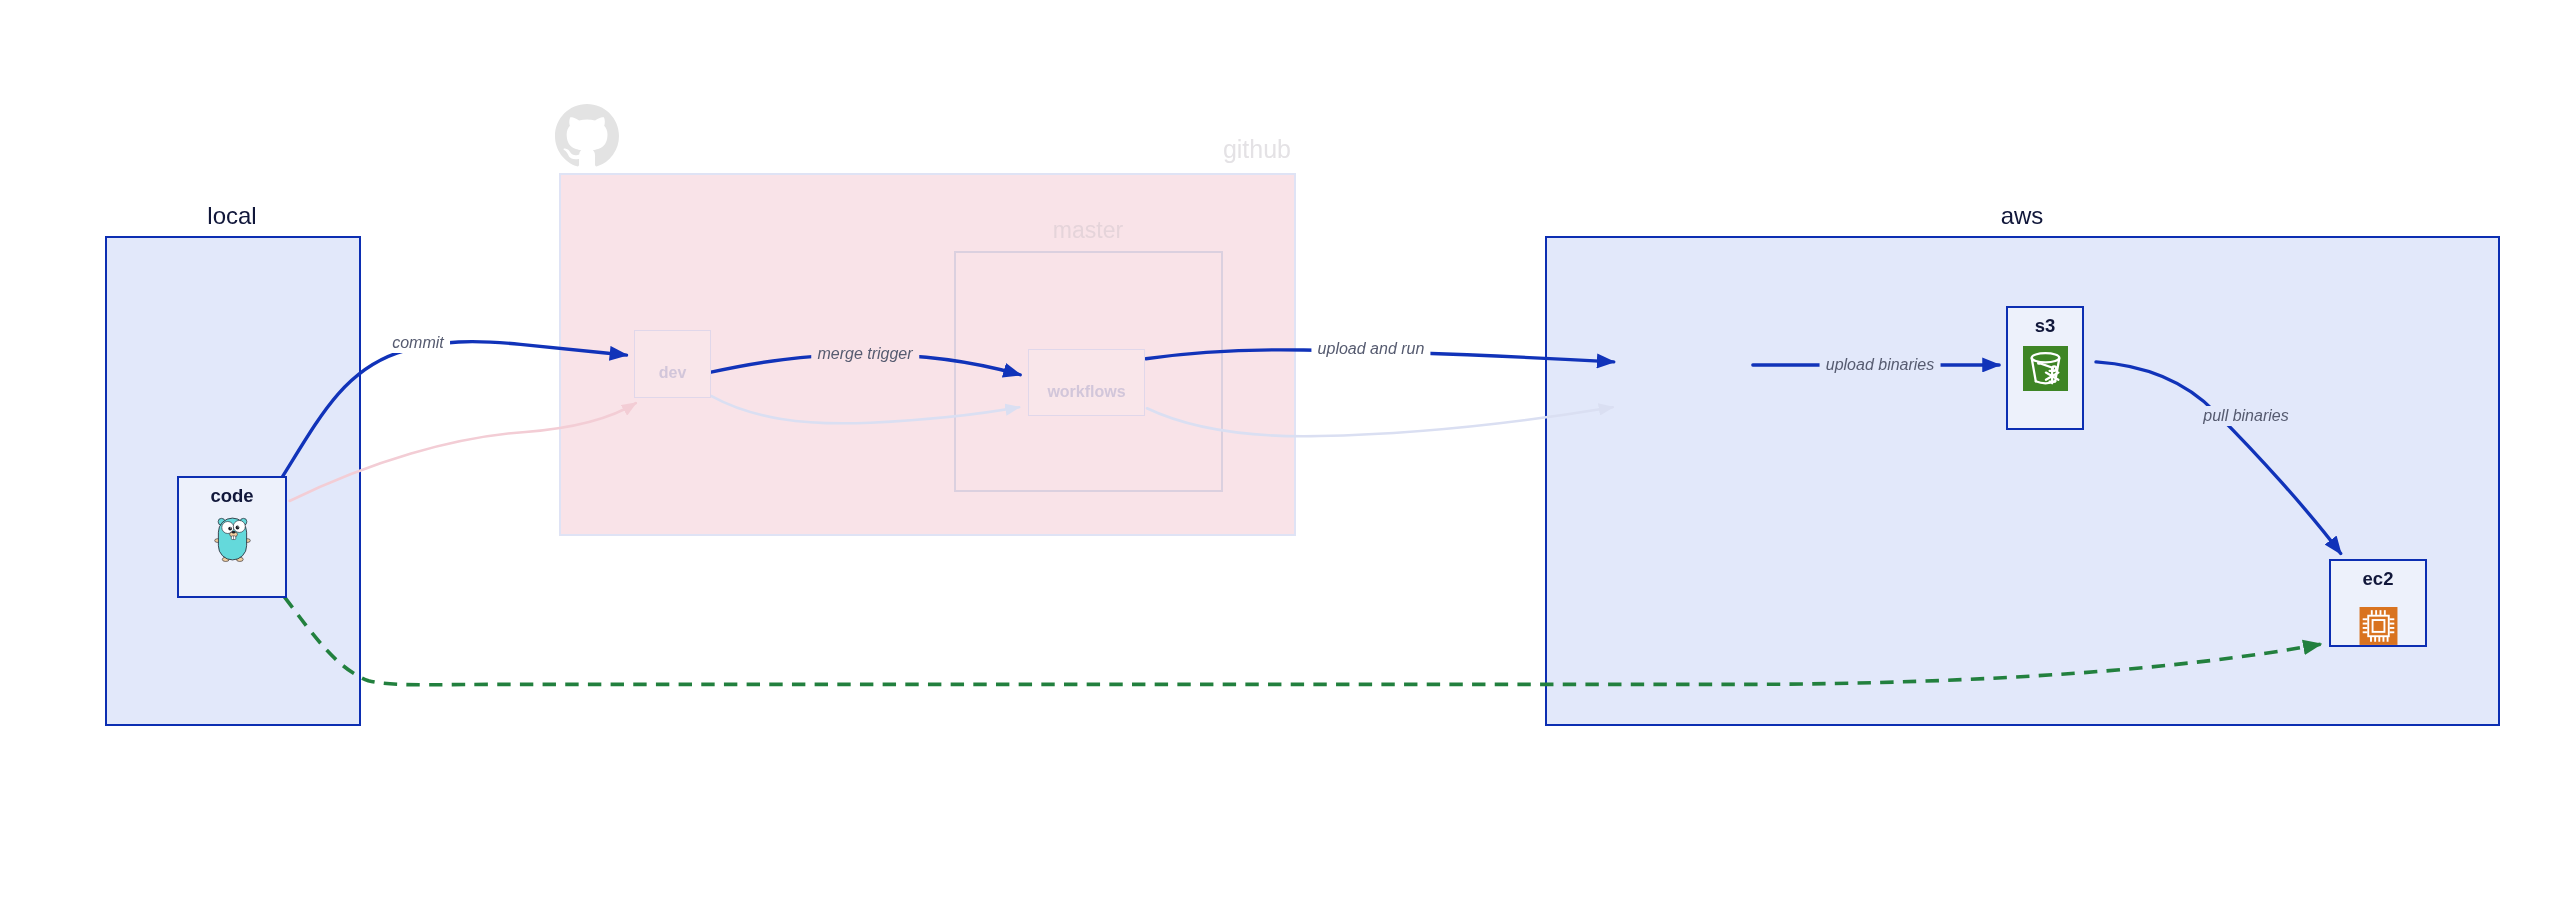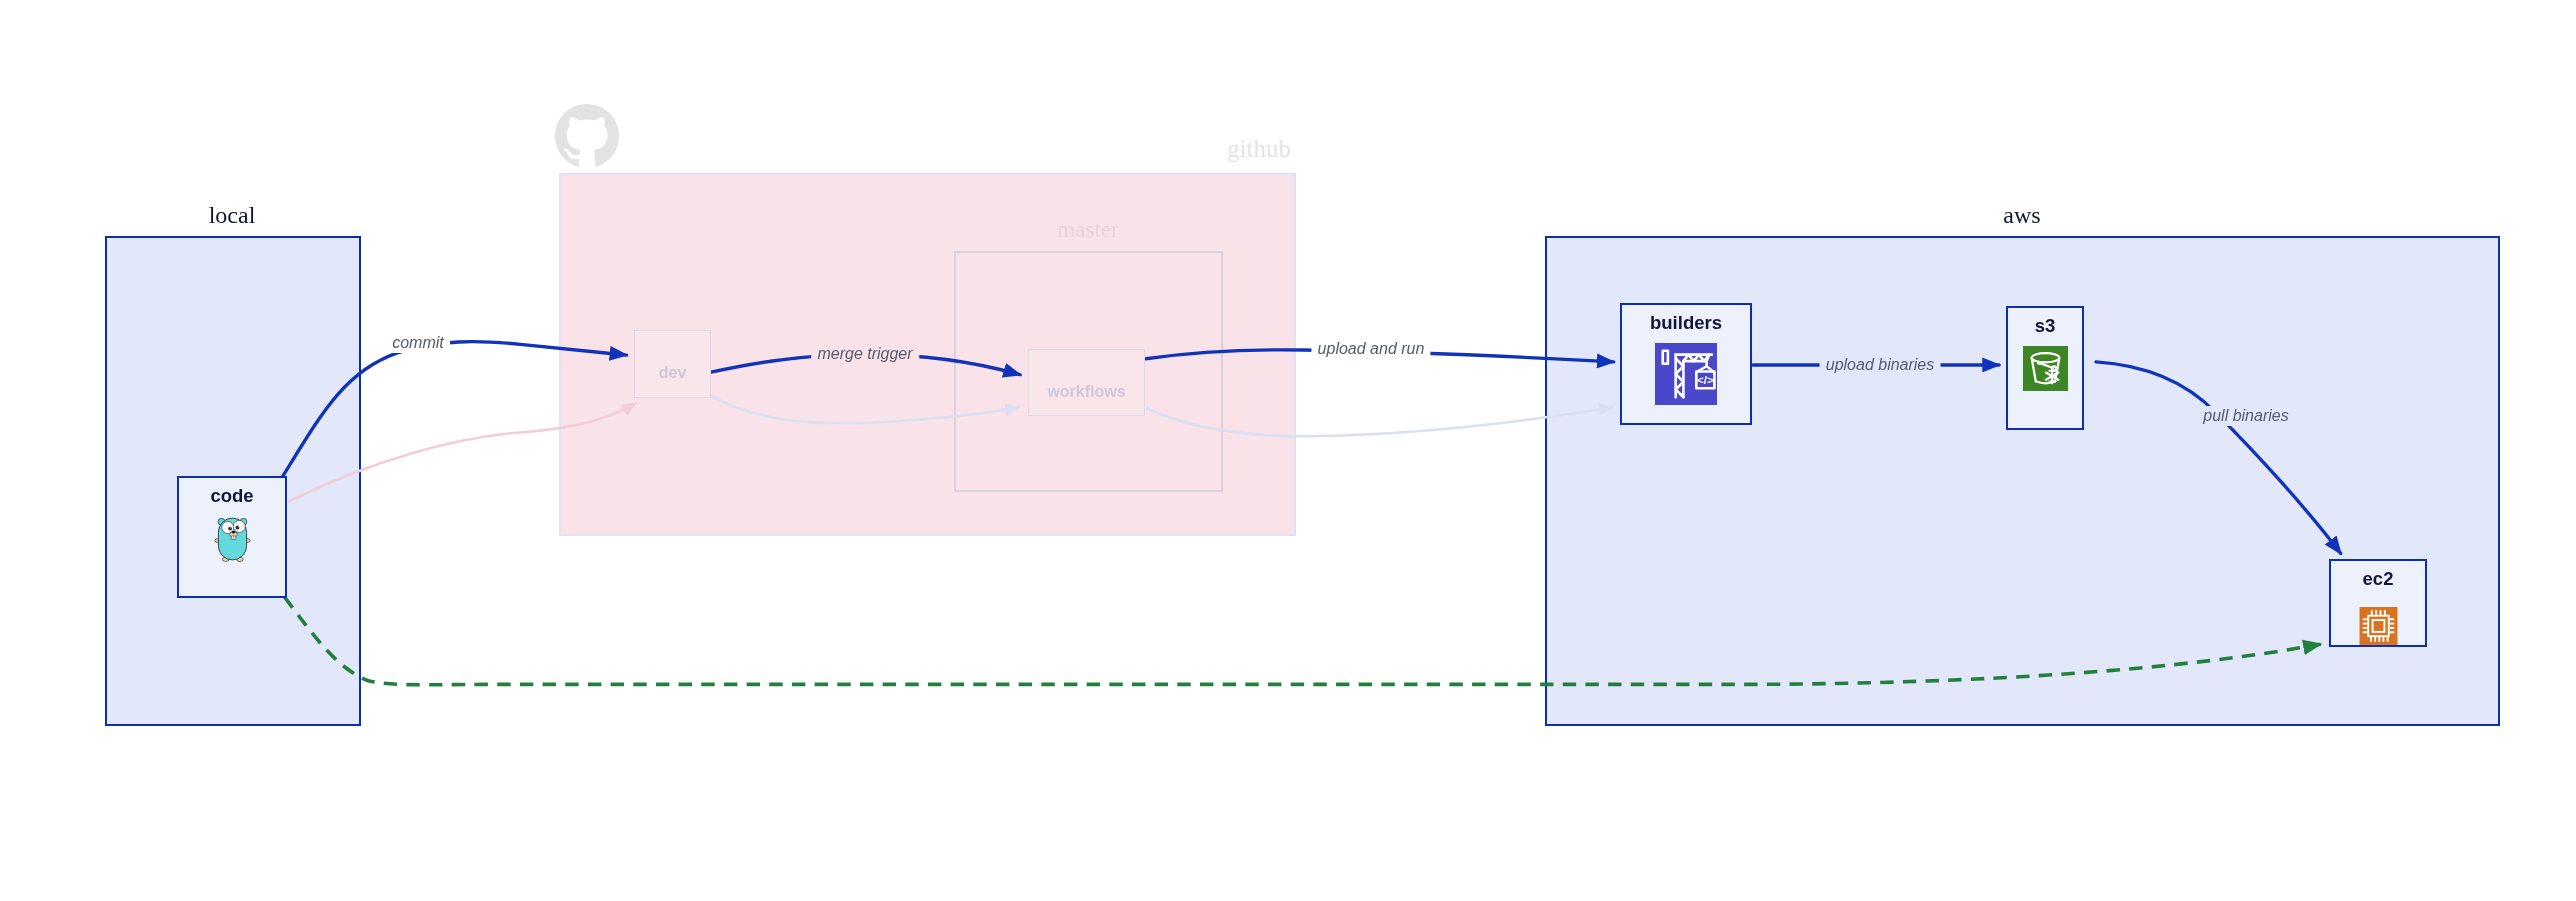--- a/index.html
+++ b/index.html
@@ -4,21 +4,21 @@
 <style>
   html,body{margin:0;padding:0;background:#ffffff;}
   .canvas{
     position:relative;width:2604px;height:902px;background:#ffffff;
     font-family:"Liberation Sans", sans-serif;overflow:hidden;
   }
   .container-box{position:absolute;box-sizing:border-box;z-index:0;}
   .container-blue{background:var(--container-blue-fill);border:2.6px solid var(--border-blue);}
   .container-github{background:var(--github-fill);border:2.1px solid var(--github-border);}
   .container-master{background:transparent;border:2.1px solid var(--master-border);}
-  .container-label{position:absolute;z-index:1;white-space:nowrap;font-family:Liberation Serif, serif;}
+  .container-label{position:absolute;z-index:1;white-space:nowrap;}
   .lbl-dark{color:var(--navy);font-size:24px;}
   .lbl-github{color:var(--github-label);font-size:25px;}
   .lbl-master{color:var(--master-label);font-size:23px;}
   .edges{position:absolute;left:0;top:0;z-index:2;}
   .node{position:absolute;box-sizing:border-box;z-index:3;display:flex;flex-direction:column;align-items:center;padding-top:7.2px;}
   .node-bright{background:var(--node-fill);border:2.1px solid var(--border-blue);}
   .node-faded{background:var(--faded-node-fill);border:1.5px solid var(--faded-node-border);justify-content:center;padding-top:18px;}
   .node-label{font-weight:bold;font-size:18.5px;color:var(--navy);line-height:21.6px;}
   .node-faded .node-label{font-size:16px;color:var(--faded-label);}
   .node-icon{margin-top:9.3px;display:block;}
@@ -111,39 +111,20 @@
   </div>
 
   <div class="node node-faded" style="left:634px;top:330px;width:77px;height:68px;">
     <div class="node-label">dev</div>
   </div>
 
   <div class="node node-faded" style="left:1028px;top:349px;width:117px;height:67px;">
     <div class="node-label">workflows</div>
   </div>
 
-  <div class="node node-bright" style="left:1620px;top:303px;width:132px;height:122px;">
-    <div class="node-label">builders</div>
-    <svg class="node-icon" width="62" height="62" viewBox="0 0 48 48">
-      <rect x="0" y="0" width="48" height="48" fill="var(--codebuild-purple)"></rect>
-      <g stroke="#ffffff" stroke-width="2" fill="none" stroke-linejoin="round" stroke-linecap="round">
-        <rect x="6" y="6" width="4" height="10"></rect>
-        <line x1="16" y1="9" x2="16" y2="42"></line>
-        <line x1="22" y1="14" x2="22" y2="42"></line>
-        <polyline points="16,12 22,18 16,24 22,30 16,36 22,42"></polyline>
-        <line x1="16" y1="9" x2="44" y2="9"></line>
-        <line x1="22" y1="14" x2="40" y2="14"></line>
-        <polyline points="22,14 26,9 30,14 34,9 38,14 42,9 40,14"></polyline>
-        <line x1="40" y1="14" x2="40" y2="18"></line>
-        <polyline points="33,22 40,18 45,22"></polyline>
-        <rect x="32" y="22" width="14" height="13"></rect>
-      </g>
-      <text x="39" y="32" font-size="9" font-weight="bold" fill="#ffffff" text-anchor="middle" font-family="Liberation Sans, sans-serif">&lt;/&gt;</text>
-    </svg>
-  </div>
 
   <div class="node node-bright" style="left:2006px;top:306px;width:78px;height:124px;">
     <div class="node-label">s3</div>
     <svg class="node-icon" width="45" height="45" viewBox="0 0 44 44">
       <rect x="0" y="0" width="44" height="44" fill="var(--s3-green)"></rect>
       <g stroke="#ffffff" stroke-width="2.2" fill="none" stroke-linecap="round">
         <ellipse cx="22" cy="11.5" rx="13.5" ry="4.5"></ellipse>
         <line x1="8.5" y1="12" x2="12.5" y2="34.5"></line>
         <line x1="35.5" y1="12" x2="31.5" y2="34.5"></line>
         <path d="M12.5,34.5 Q22,38.5 31.5,34.5"></path>

